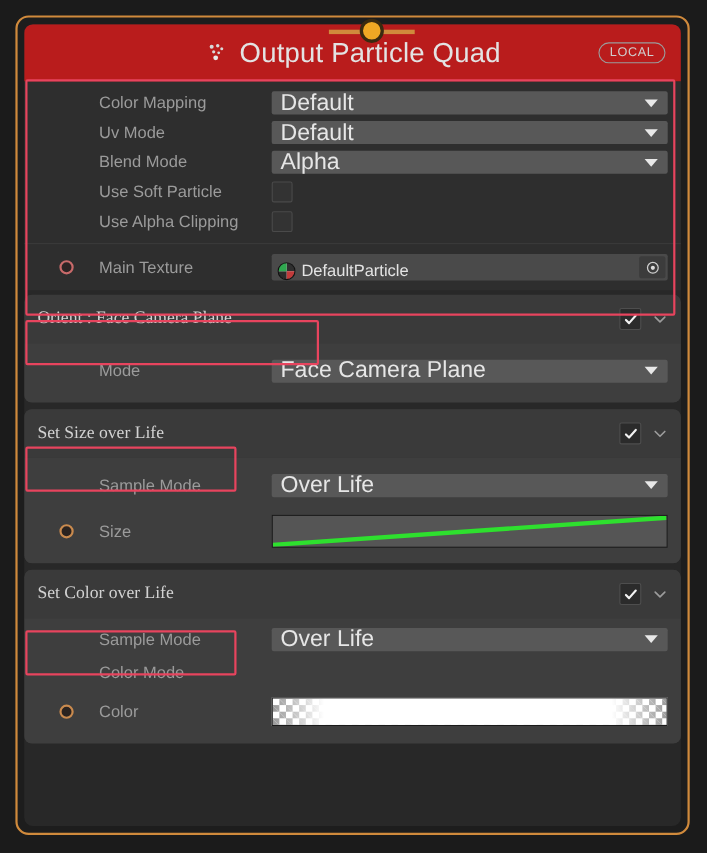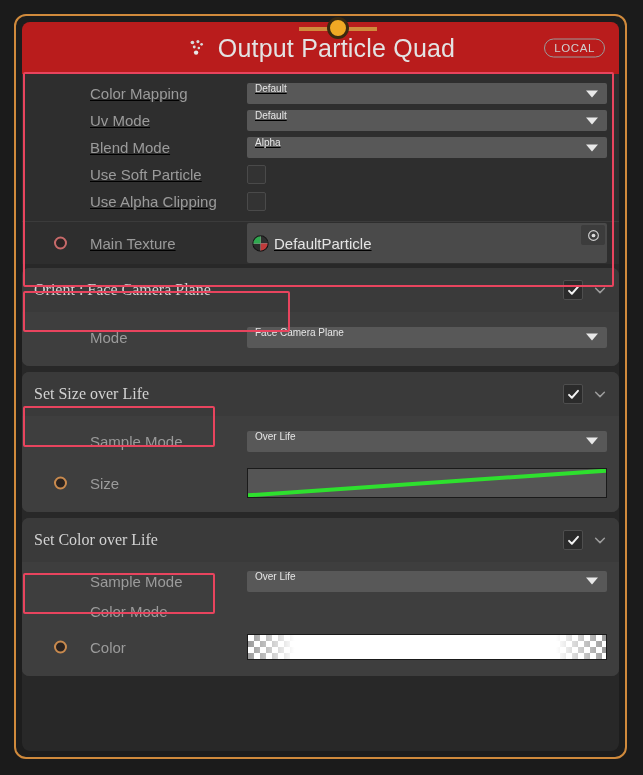--- a/index.html
+++ b/index.html
@@ -103,21 +103,21 @@
   }
 
   
   .block {
     position: relative;
     margin: 0 0 6px 0;
     border-radius: 7px;
     background: #383838;
     overflow: hidden;
   }
-  .block.first { background: #0369a1; border-radius: 0; margin-bottom: 4px; text-decoration: underline; }
+  .block.first { background: #0369a1; border-radius: 0; margin-bottom: 4px; }
 
   .block-header {
     position: relative;
     height: 44px;
     display: flex;
     align-items: center;
     background: #3a3a3a;
     font-family: Liberation Serif, serif;
   }
   .block-title {
@@ -185,22 +185,23 @@
   .port.float { border-color: #c98a4e; background: #2a2320; }
 
   
   .dropdown {
     position: relative;
     flex: 1;
     height: 21px;
     background: #585858;
     border-radius: 2px;
     display: flex;
+    align-items: center;
     color: #e6e6e6;
-    font-size: 10px;
+    font-size: 21px;
     padding-left: 8px;
     box-sizing: border-box;
   }
   .dropdown .tri {
     position: absolute;
     right: 9px;
     top: 50%;
     transform: translateY(-50%);
     width: 0; height: 0;
     border-left: 6px solid transparent;
@@ -215,25 +216,25 @@
     box-sizing: border-box;
     background: #333333;
     border: 1px solid #4a4a4a;
     border-radius: 2px;
   }
 
   
   .objfield {
     position: relative;
     flex: 1;
-    height: 40px;
+    height: 24px;
     background: #4a4a4a;
     border-radius: 2px;
     display: flex;
-    align-items: center;
+    align-items: flex-end;
     padding-left: 5px;
     box-sizing: border-box;
   }
   .obj-thumb { width: 17px; height: 17px; margin-right: 5px; flex: none; }
   .obj-name { font-size: 15px; color: #e4e4e4; white-space: nowrap; }
   .obj-pick {
     position: absolute;
     right: 2px;
     top: 2px;
     width: 24px;

